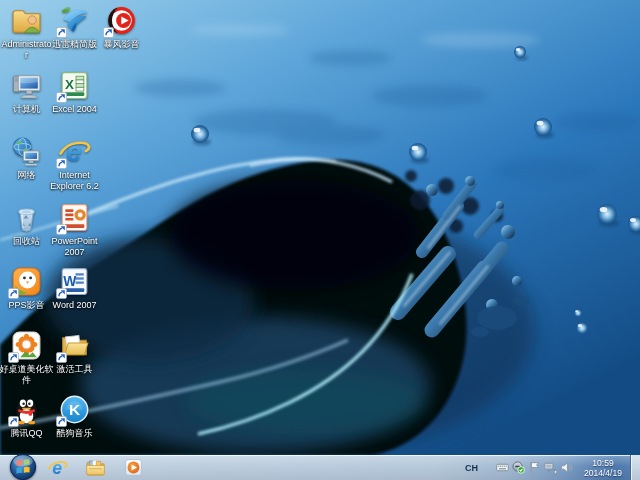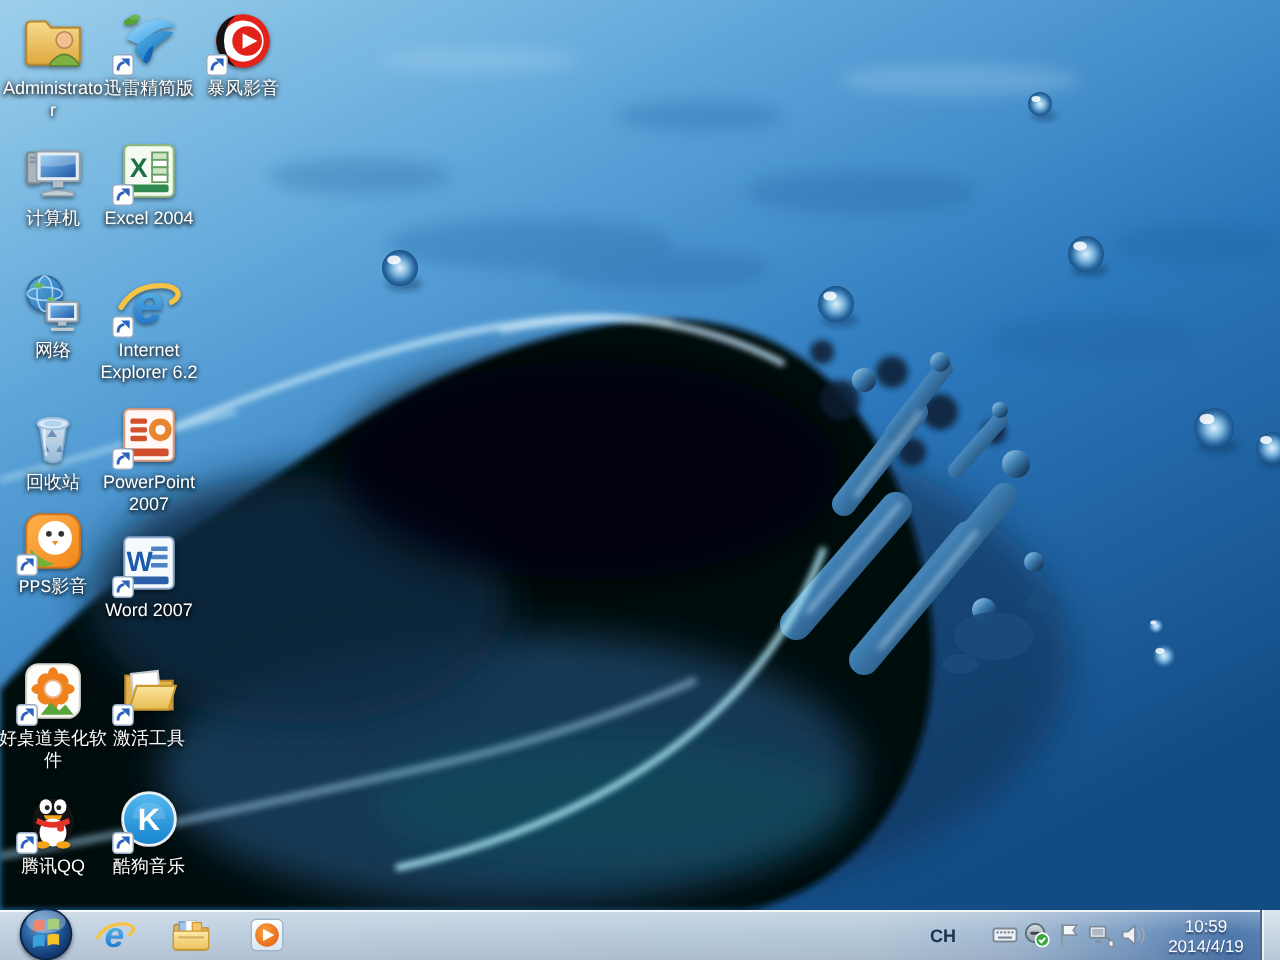--- a/index.html
+++ b/index.html
@@ -245,21 +245,21 @@
             </defs>
             <path d="M9.5 11 L12 28 q4 2.5 8 0 L22.5 11 z" fill="url(#rb-g)" opacity=".88" stroke="#8fb3d6" stroke-width=".8"></path>
             <ellipse cx="16" cy="10.5" rx="7.5" ry="2.8" fill="#d7e9f8" stroke="#9cc0de"></ellipse>
             <ellipse cx="16" cy="10.5" rx="4.5" ry="1.5" fill="#b3d2ec"></ellipse>
             <path d="M13 17 l2.5-3.5 2.5 3.5 z M12.5 21 l2 3 -3 .5 z M19.5 21 l-2 3 3 .5 z" fill="#5d87b4" opacity=".85"></path>
             <path d="M12 13 q-.5 7 .8 13" stroke="#eef6fd" fill="none" opacity=".8"></path>
           </svg>
         </span>
         <span class="di-label">回收站</span>
       </div>
-      <div class="desktop-item" style="left: 3px; top: 254px; font-family: Liberation Mono, monospace;">
+      <div class="desktop-item" style="left: 3px; top: 265px;">
         <span class="di-icon">
           <svg viewBox="0 0 32 32">
             <defs>
               <linearGradient id="pp-g" x1="0" y1="0" x2="1" y2="1">
                 <stop offset="0" stop-color="#ffb14f"></stop>
                 <stop offset="1" stop-color="#f28718"></stop>
               </linearGradient>
             </defs>
             <rect x="3" y="3" width="26" height="26" rx="7" fill="url(#pp-g)" stroke="#d0741d"></rect>
             <path d="M5 20 q6 6 12 7 q-7 3-10 0 q-2-3-2-7" fill="#6fb13a" opacity=".95"></path>

